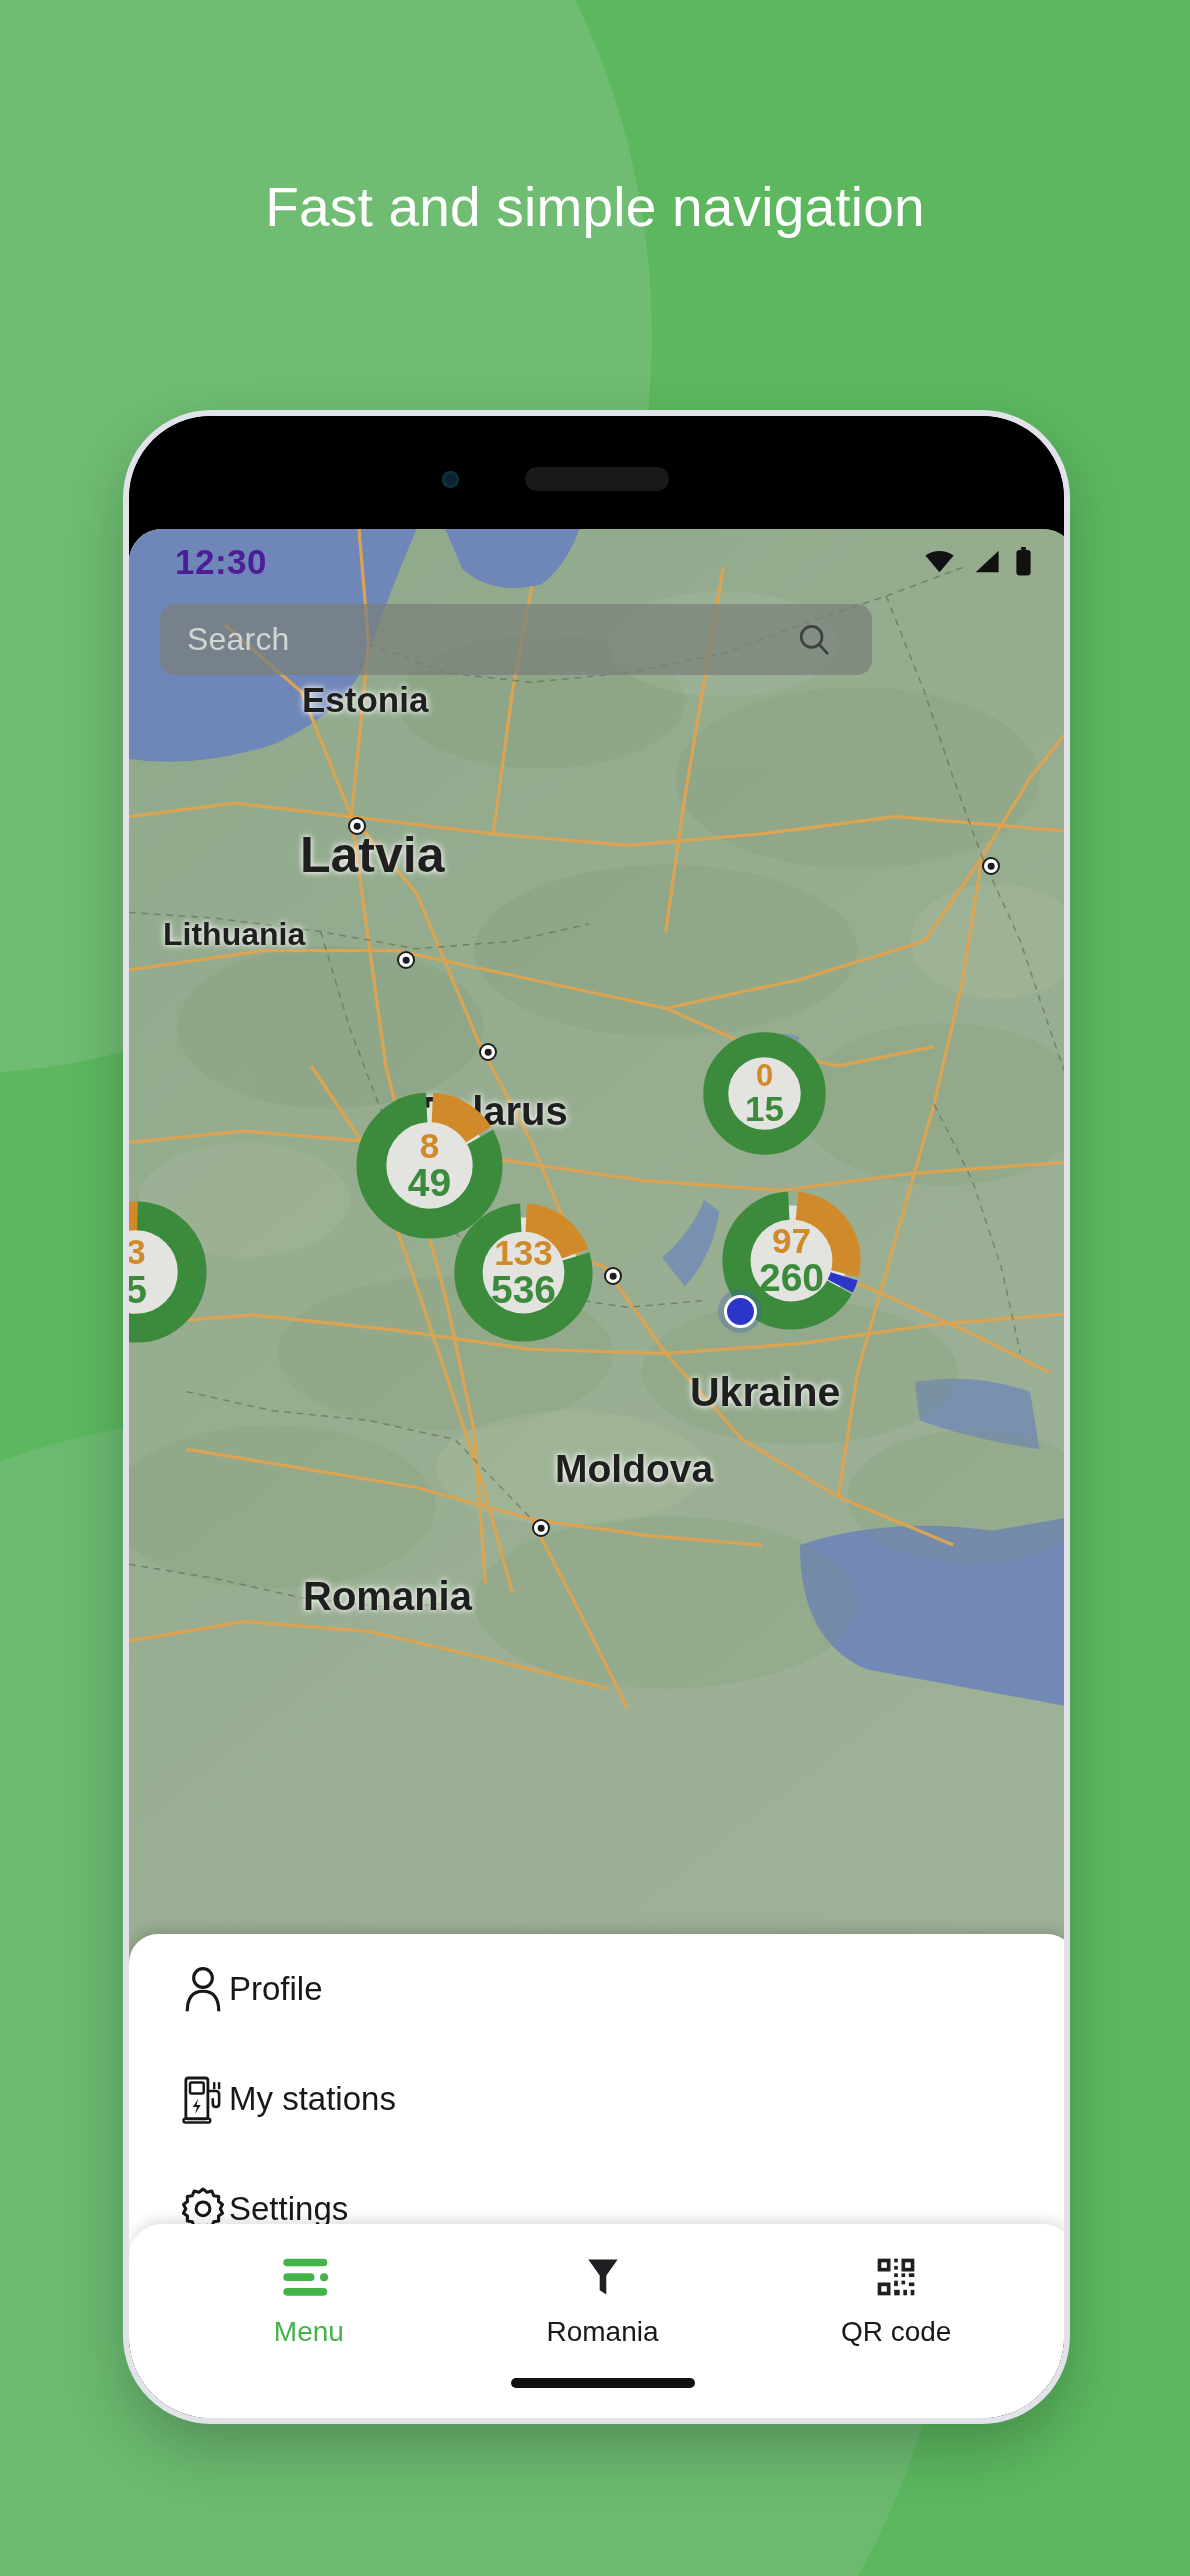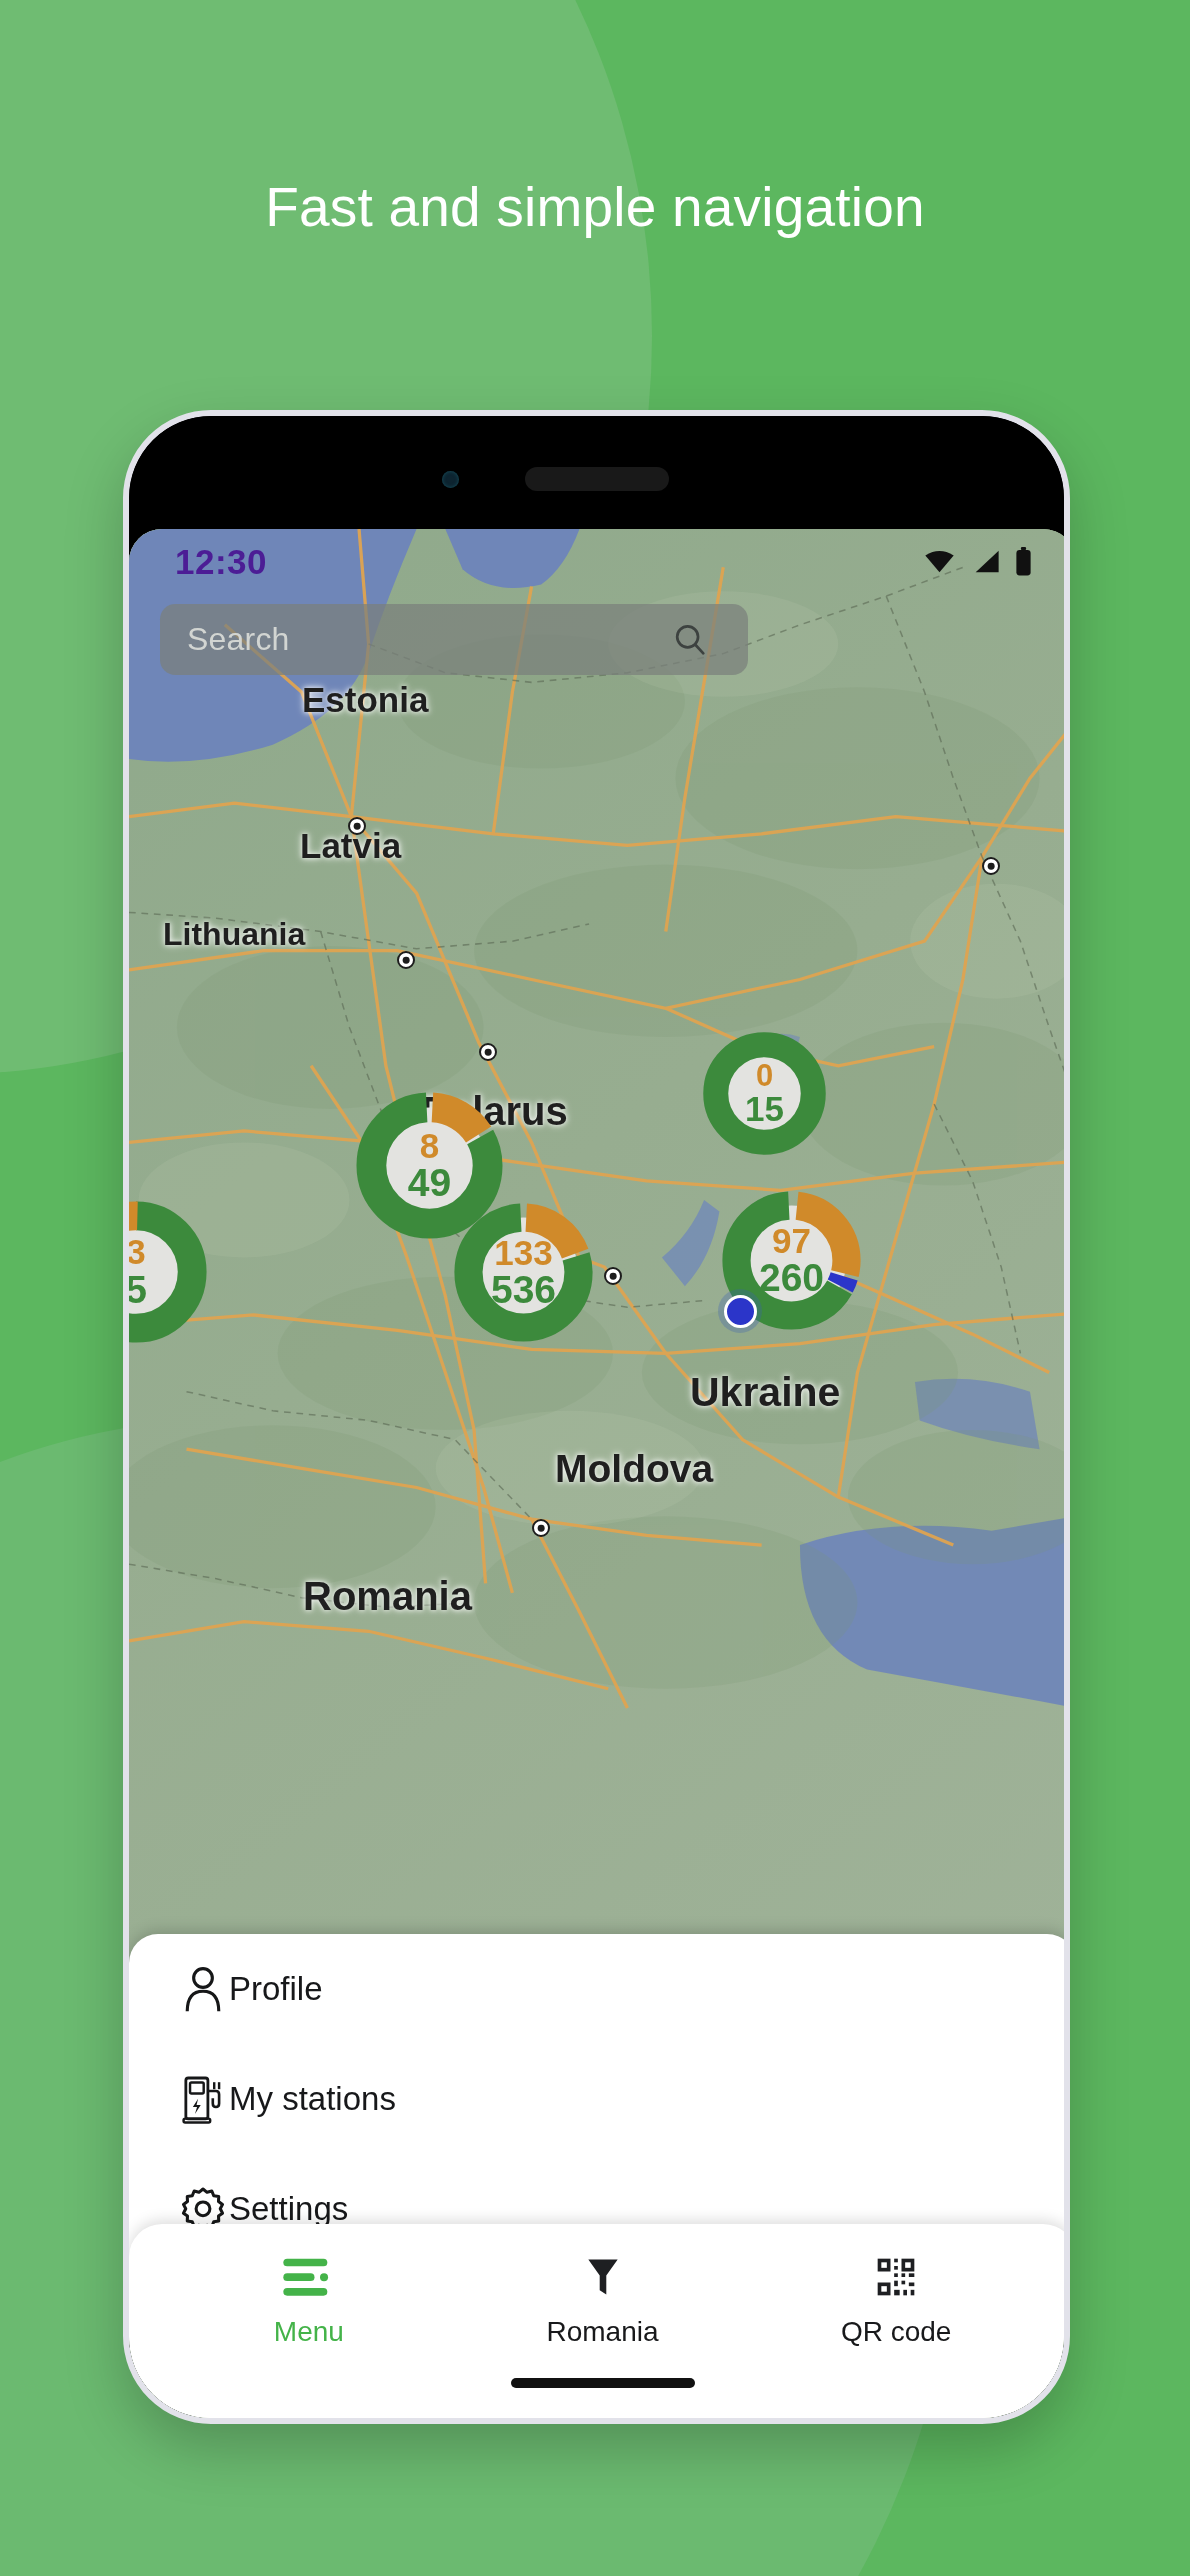--- a/index.html
+++ b/index.html
@@ -99,21 +99,21 @@
     display:flex; align-items:center; justify-content:space-between;
     padding:0 44px 0 46px;
     z-index:14;
   }
   .status-time { color:#4c1d95; font-size:35px; font-weight:700; letter-spacing:0.5px; }
   .status-icons { display:flex; align-items:center; gap:12.5px; }
 
   
   .searchbar {
     position:absolute; left:31px; top:75px;
-    width:588px; height:71px;
+    width:712px; height:71px;
     background:rgba(122,128,124,.72);
     border-radius:15.3px;
     display:flex; align-items:center;
     padding:0 39px 0 27px;
     z-index:15;
   }
   .search-placeholder {
     flex:1; color:#d2d5d2; font-size:32px; letter-spacing:0.2px;
   }
 
@@ -260,21 +260,21 @@
             <path d="M790 70 L830 170 L860 260 L890 342"></path>
             <path d="M890 342 L930 430 L960 520 L988 600"></path>
             <path d="M300 700 L370 760 L440 800 L520 812 L600 805"></path>
             <path d="M60 900 L150 920 L250 930 L340 950 L420 1033"></path>
             <path d="M0 1080 L90 1095 L180 1115 L270 1125 L360 1120"></path>
             <path d="M840 600 L880 680 L910 770 L930 860"></path>
           </g>
         </svg>
 
         <div class="country-label" style="left:173px;top:151px;font-size:35px;">Estonia</div>
-        <div class="country-label" style="left:171px;top:297px;font-size:35px;text-align:center;">Latvia</div>
+        <div class="country-label" style="left:171px;top:297px;font-size:50px;text-align:center;">Latvia</div>
         <div class="country-label" style="left:34px;top:387px;font-size:32px;">Lithuania</div>
         <div class="country-label" style="left:292px;top:560px;font-size:40px;">Belarus</div>
         <div class="country-label" style="left:561px;top:840px;font-size:41px;">Ukraine</div>
         <div class="country-label" style="left:391px;top:918px;font-size:39px;margin-left:35px;">Moldova</div>
         <div class="country-label" style="left:174px;top:1045px;font-size:40px;">Romania</div>
 
         <div class="city-dot" style="left:219px;top:288px;"></div>
         <div class="city-dot" style="left:268px;top:422px;"></div>
         <div class="city-dot" style="left:350px;top:514px;"></div>
         <div class="city-dot" style="left:853px;top:328px;"></div>

